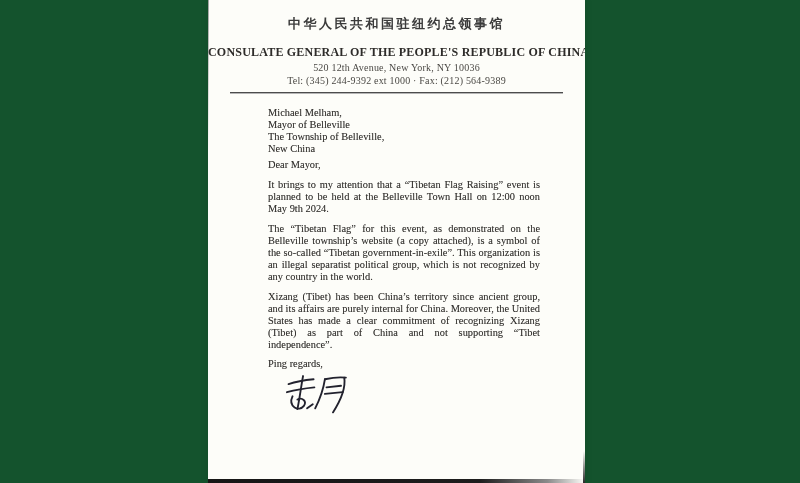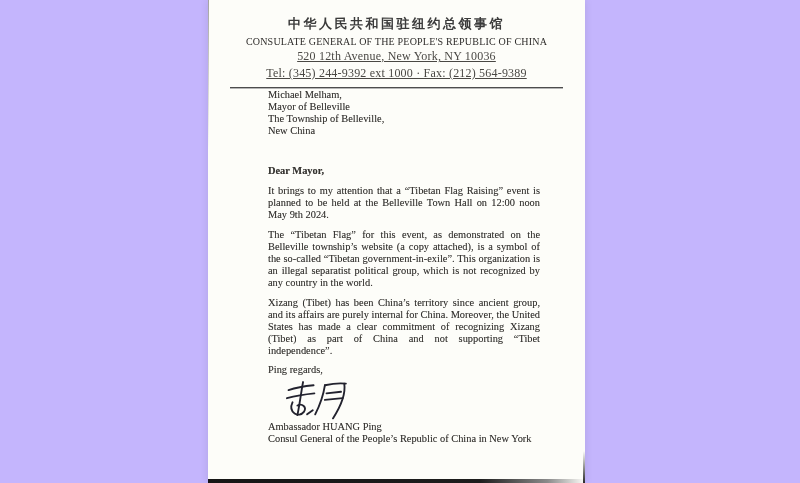--- a/index.html
+++ b/index.html
@@ -6,21 +6,21 @@
 
   html, body {
     width: 800px; height: 483px;
     overflow: hidden;
     font-family: "Liberation Serif", serif;
   }
 
   .stage {
     position: relative;
     width: 800px; height: 483px;
-    background: #c4b5fd;
+    background: #14532d;
   }
 
   .paper {
     position: absolute;
     left: 208px; top: 0;
     width: 377px; height: 483px;
     background: #fdfdf9;
     box-shadow: 0 0 8px rgba(0,0,0,0.10);
     overflow: hidden;
     color: #33312e;
@@ -46,53 +46,52 @@
   
   .letterhead { padding-top: 15px; text-align: center; }
   .cn-title {
     font-size: 13px;
     font-weight: bold;
     letter-spacing: 2.5px;
     color: #3b3b3b;
     white-space: nowrap;
   }
   .en-title {
-    margin-top: 3px;
-    font-size: 10px;
-    font-weight: normal;
+    margin-top: 12px;
+    font-size: 12px;
+    font-weight: bold;
     letter-spacing: 0.2px;
     color: #2e2c2a;
     white-space: nowrap;
   }
   .addr-line, .tel-line {
     margin-top: 2px;
-    font-size: 12px;
+    font-size: 10px;
     color: #4a4844;
     letter-spacing: 0.2px;
-    text-decoration: underline;
   }
   .head-rule {
     width: 333px;
     height: 2px;
     margin: 6px auto 0 auto;
     background: #4c4c4c;
     border-bottom: 1px solid #b5b5b5;
   }
 
   
   .content {
     padding: 0 45px 0 60px;
     font-size: 10.4px;
     line-height: 12px;
     color: #34322f;
     text-shadow: 0 0 0.5px rgba(70,70,70,0.45);
   }
-  .recipient { }
+  .recipient { margin-top: 13px; }
   .recipient div { white-space: nowrap; }
-  .salutation { margin-top: 28px; font-weight: bold; }
+  .salutation { margin-top: 4px; }
   .para { margin-top: 8px; text-align: justify; }
   .valediction { margin-top: 7px; }
 
   .signature-wrap { margin-top: 2px; margin-left: 2px; height: 42px; }
   .signature-wrap svg { display: block; }
 
   .signer { margin-top: 1px; }
   .signer div { white-space: nowrap; }
 </style>
 </head>
@@ -138,24 +137,20 @@
           <path d="M17,30 C11,43 25,50 31,42 C35,36 29,31 23,34"></path>
           <path d="M35,45 L42,40"></path>
           <path d="M57,9 C55,22 52,31 45,45"></path>
           <path d="M57,9 C66,7 75,6 83,7"></path>
           <path d="M81,7 C83,20 78,33 67,50"></path>
           <path d="M59,19 L77,17"></path>
           <path d="M57,27 L79,25"></path>
         </svg>
       </div>
 
-      <div class="signer">
-        <div>Ambassador HUANG Ping</div>
-        <div>Consul General of the People’s Republic of China in New York</div>
-      </div>
 
     </div>
 
     <div class="edge-bottom"></div>
     <div class="edge-right"></div>
 
   </div>
 </div>
 
 </body></html>

